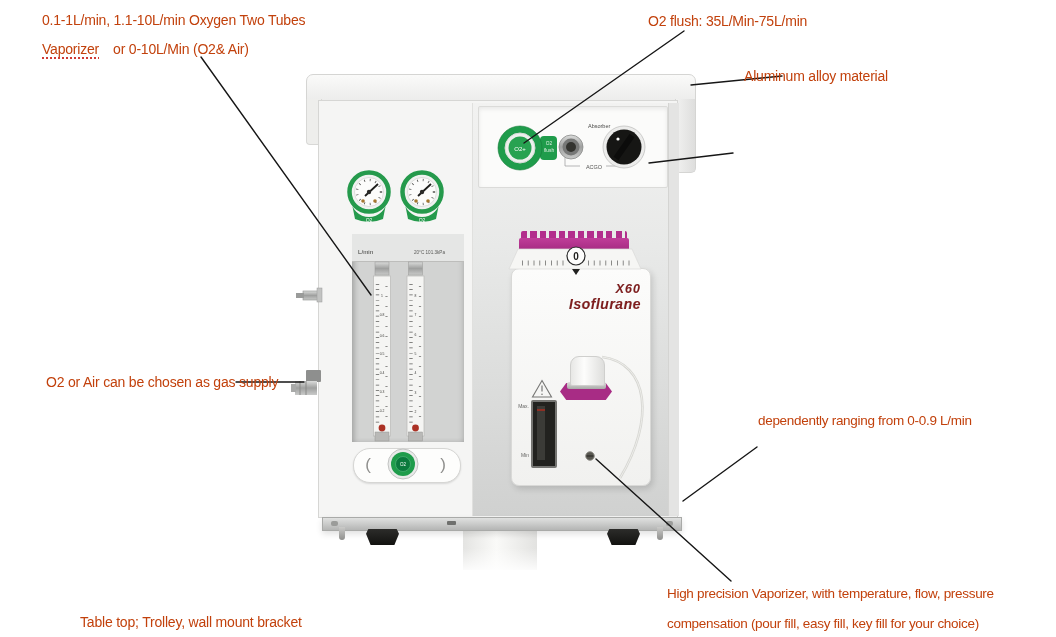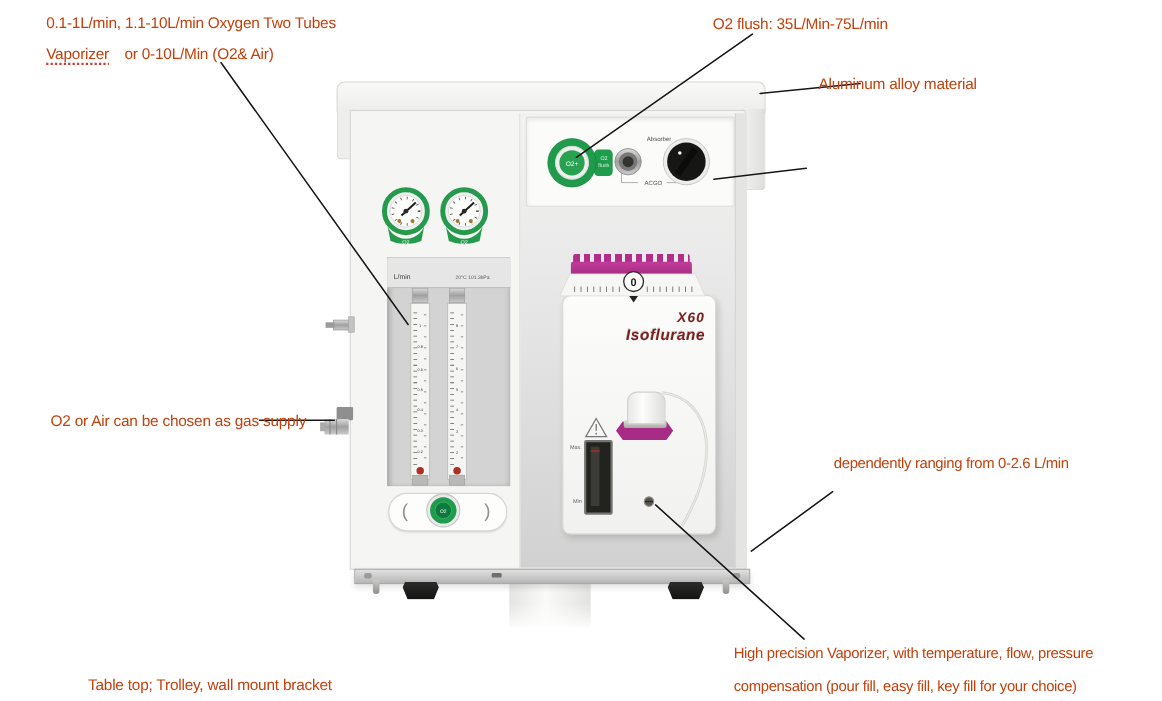--- a/index.html
+++ b/index.html
@@ -268,21 +268,21 @@
   </div>
 
   <div class="note" style="left:648px;top:7px;">O2 flush: 35L/Min-75L/min</div>
 
   <div class="note" style="left:744px;top:62px;text-align:center;">Aluminum alloy material</div>
 
 
   <div class="note" style="left:3px;top:368px;margin-left:43px;">O2 or Air can be chosen as gas supply</div>
 
   <div class="note tight" style="left:758px;top:406px;">
-    <div>dependently ranging from 0-2.6  L/min</div>
+    <div>dependently ranging from 0-0.9  L/min</div>
   </div>
 
   <div class="note" style="left:80px;top:564px;margin-top:44px;">
     <div>Table top; Trolley, wall mount bracket</div>
     <div>are for your choice</div>
   </div>
 
   <div class="note tight" style="left:667px;top:579px;">
     <div>High precision Vaporizer, with temperature, flow, pressure</div>
     <div>compensation (pour fill, easy fill, key fill for your choice)</div>

